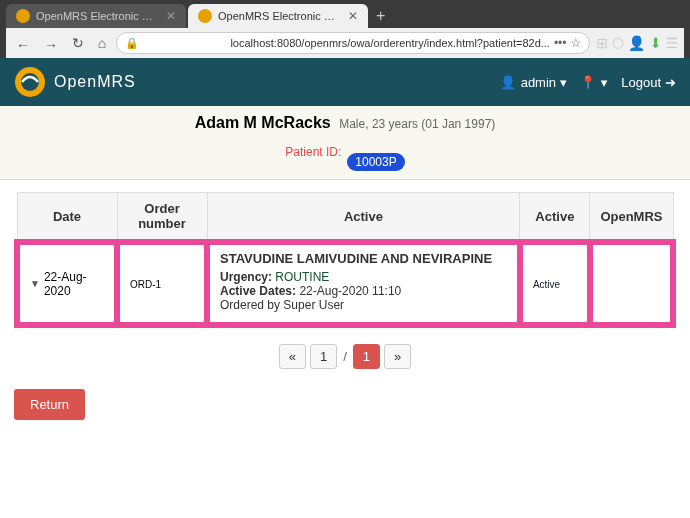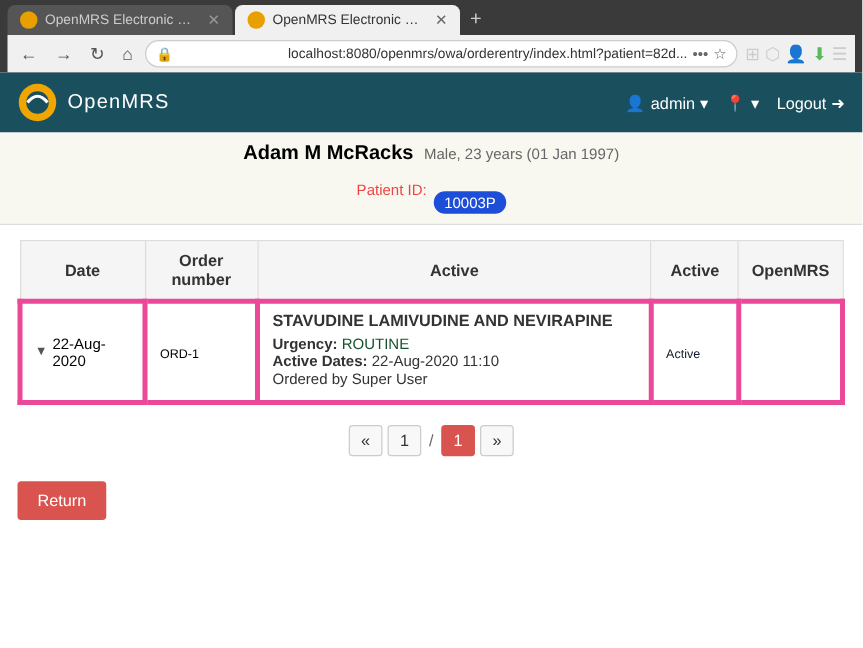--- a/index.html
+++ b/index.html
@@ -44,21 +44,21 @@
 
     
     .page-content { padding: 12px 14px; }
     .orders-header { display: flex; align-items: center; gap: 12px; margin-bottom: 14px; }
     .orders-title { font-size: 18px; color: #333; font-weight: normal; }
     .add-orders-btn { background: #f0f0f0; border: 1px solid #ccc; padding: 4px 12px; border-radius: 3px; cursor: pointer; font-size: 13px; color: #333; }
 
     
     .orders-table { width: 100%; border-collapse: collapse; border: 1px solid #ddd; }
     .orders-table th { background: #f5f5f5; border: 1px solid #ddd; padding: 8px 10px; text-align: center; font-size: 13px; color: #333; font-weight: bold; }
-    .orders-table td { border: 4px solid #ec4899; padding: 6px 10px; font-size: 13px; vertical-align: top; }
+    .orders-table td { border: 6px solid #ec4899; padding: 6px 10px; font-size: 13px; vertical-align: top; }
     .th-date { width: 100px; }
     .th-order { width: 90px; }
     .th-status { width: 70px; }
     .th-actions { width: 70px; }
 
     .row-main td { vertical-align: middle; }
     .order-date { display: flex; align-items: center; gap: 4px; font-size: 12px; }
     .chevron-down { font-size: 10px; color: #555; }
     .order-number { font-size: 10px; }
     .order-drug { font-weight: bold; font-size: 13px; color: #333; }

